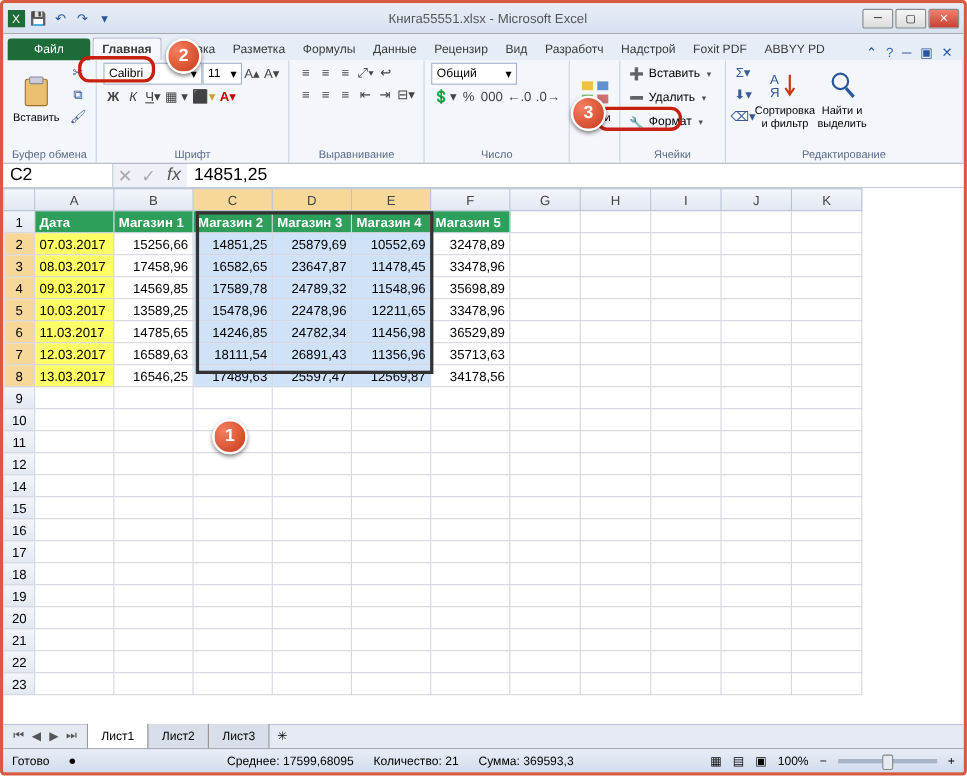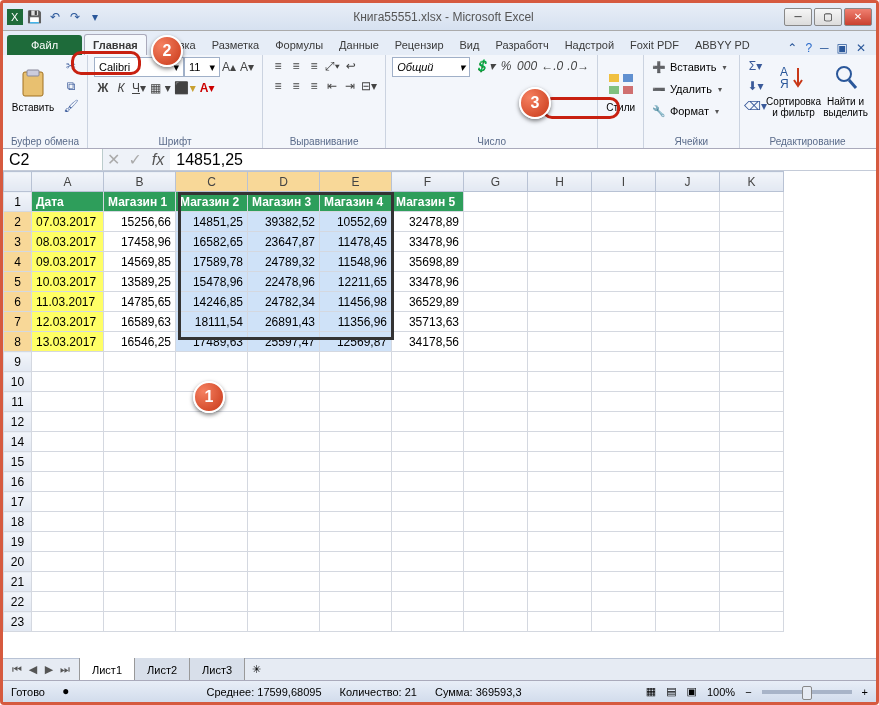--- a/index.html
+++ b/index.html
@@ -187,21 +187,21 @@
           <span class="inline-btn">≡</span>
           <span class="inline-btn">⇤</span>
           <span class="inline-btn">⇥</span>
           <span class="inline-btn">⊟▾</span>
         </div>
       </div>
       <div class="ribbon-group-label">Выравнивание</div>
     </div>
 
     <div class="ribbon-group">
-      <div class="rg-body" style="gap:2px;font-style:italic;">
+      <div class="rg-body" style="flex-direction:column; gap:2px;">
         <div class="num-fmt">
             <span>Общий</span>
             <span>▾</span>
           </div>
         <div class="font-row">
           <span class="inline-btn">💲▾</span>
           <span class="inline-btn">%</span>
           <span class="inline-btn">000</span>
           <span class="inline-btn">←.0</span>
           <span class="inline-btn">.0→</span>
@@ -314,21 +314,21 @@
             <td></td>
             <td></td>
             <td></td>
             <td></td>
           </tr>
           <tr>
             <th class="row-h sel">2</th>
             <td class="date-cell">07.03.2017</td>
             <td class="data-cell">15256,66</td>
             <td class="data-cell sel-cell">14851,25</td>
-            <td class="data-cell sel-cell">39382,52</td>
+            <td class="data-cell sel-cell">25879,69</td>
             <td class="data-cell sel-cell">10552,69</td>
             <td class="data-cell">32478,89</td>
             <td></td>
             <td></td>
             <td></td>
             <td></td>
             <td></td>
           </tr>
           <tr>
             <th class="row-h sel">3</th>

